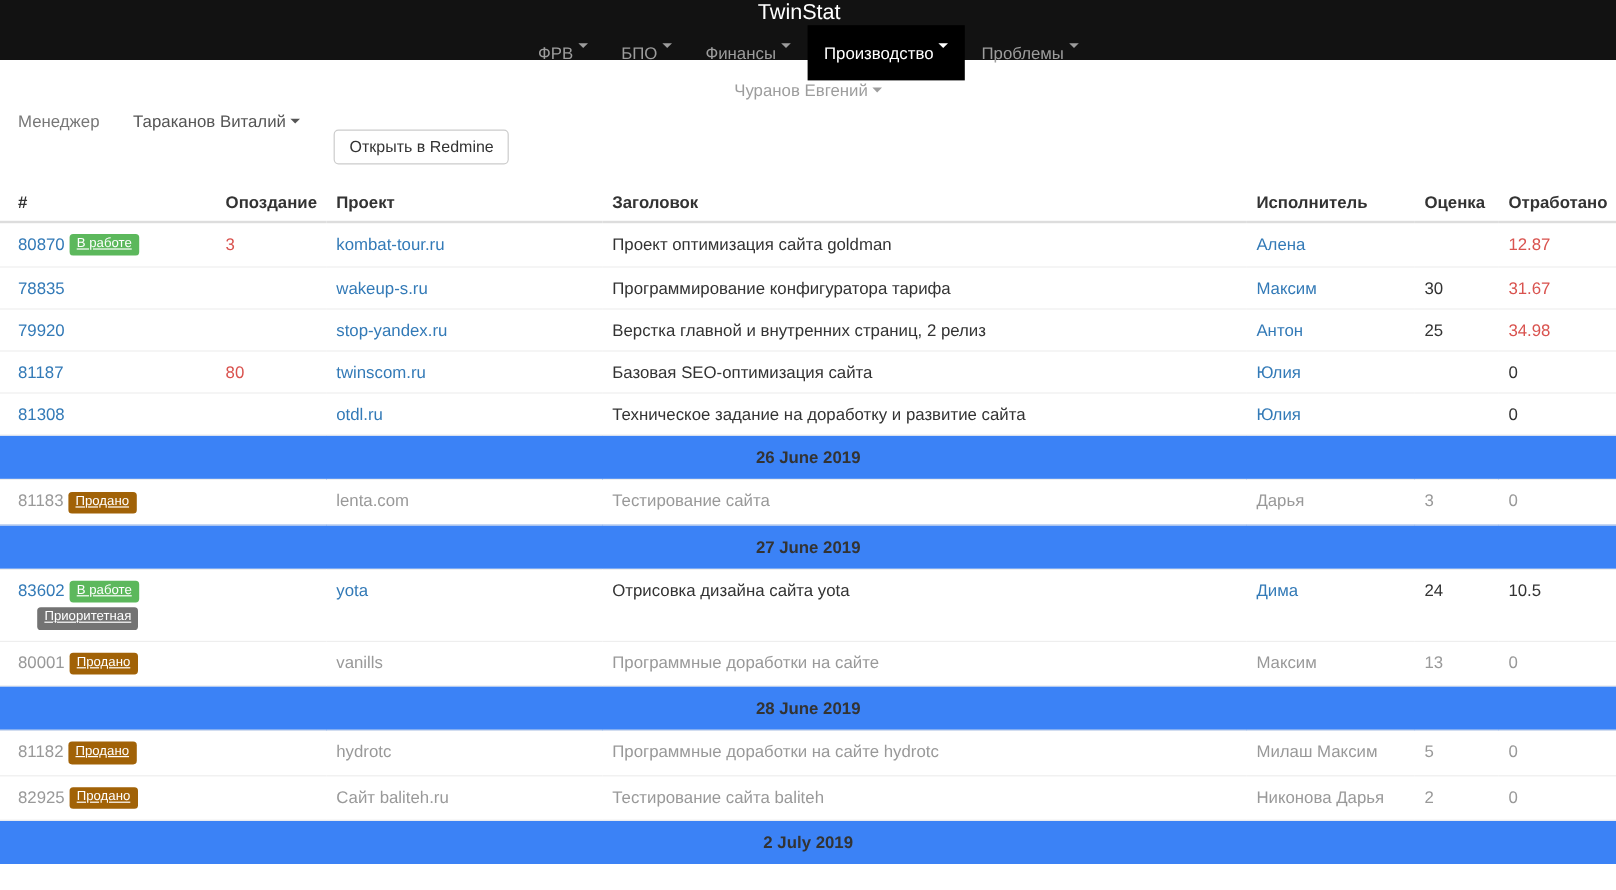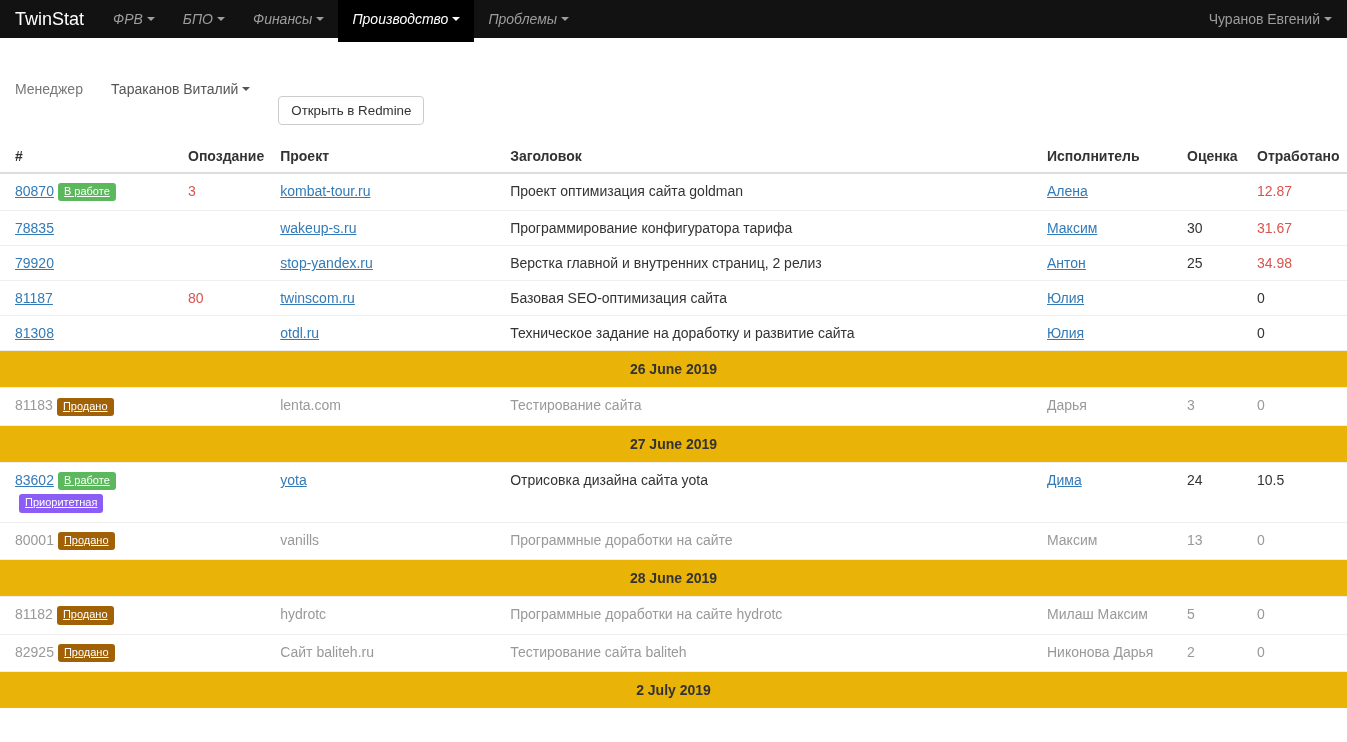--- a/index.html
+++ b/index.html
@@ -9,38 +9,37 @@
     font-size: 14px;
     color: #333;
     background: #fff;
   }
   .navbar {
     background: #121212;
     color: #9d9d9d;
     display: flex;
     align-items: center;
     padding: 0 15px;
-    height: 38px;
+    height: 50px;
+    flex-direction: column;
   }
   .navbar .brand {
     color: #fff;
     font-size: 18px;
     padding: 0 15px 0 0;
   }
   .navbar .nav {
     display: flex;
     flex: 1;
   }
   .navbar .nav-item {
     padding: 15px 14px;
     cursor: pointer;
     color: #9d9d9d;
     display: flex;
-    align-items: center;
-    font-style: italic;
   }
   .navbar .nav-item.active {
     background: #000;
     color: #fff;
   }
   .navbar .nav-right {
     display: flex;
     align-items: center;
     color: #9d9d9d;
   }
@@ -86,39 +85,39 @@
     border-top: 1px solid #eee;
     vertical-align: top;
   }
   .col-id    { width: 180px; padding-left: 15px; }
   .col-late  { width: 90px; }
   .col-proj  { width: 230px; }
   .col-title { }
   .col-exec  { width: 140px; }
   .col-est   { width: 70px; }
   .col-work  { width: 98px; padding-right: 4px; }
-  .link { color: #337ab7; cursor: pointer; text-decoration: underline; }
+  .link { color: #337ab7; cursor: pointer; }
   .red  { color: #d9534f; }
   .muted { color: #999; }
   .badge {
     display: inline-block;
     padding: 1px 6px 2px;
     border-radius: 3px;
     font-size: 11px;
     color: #fff;
     line-height: 1.4;
     vertical-align: middle;
     margin-left: 4px;
     text-decoration: underline;
   }
   .badge.green { background: #5cb85c; }
   .badge.grey  { background: #a16207; }
-  .badge.red   { background: #8b5cf6; margin-left: 4px; margin-top: 4px; }
+  .badge.red   { background: #737373; margin-left: 16px; margin-top: 4px; }
   .date-row td {
-    background: #eab308;
+    background: #3b82f6;
     text-align: center;
     font-weight: 700;
     color: #333;
     padding: 10px 10px;
   }
   tr.muted-row td { color: #999; }
 </style>
 </head>
 <body>
 

